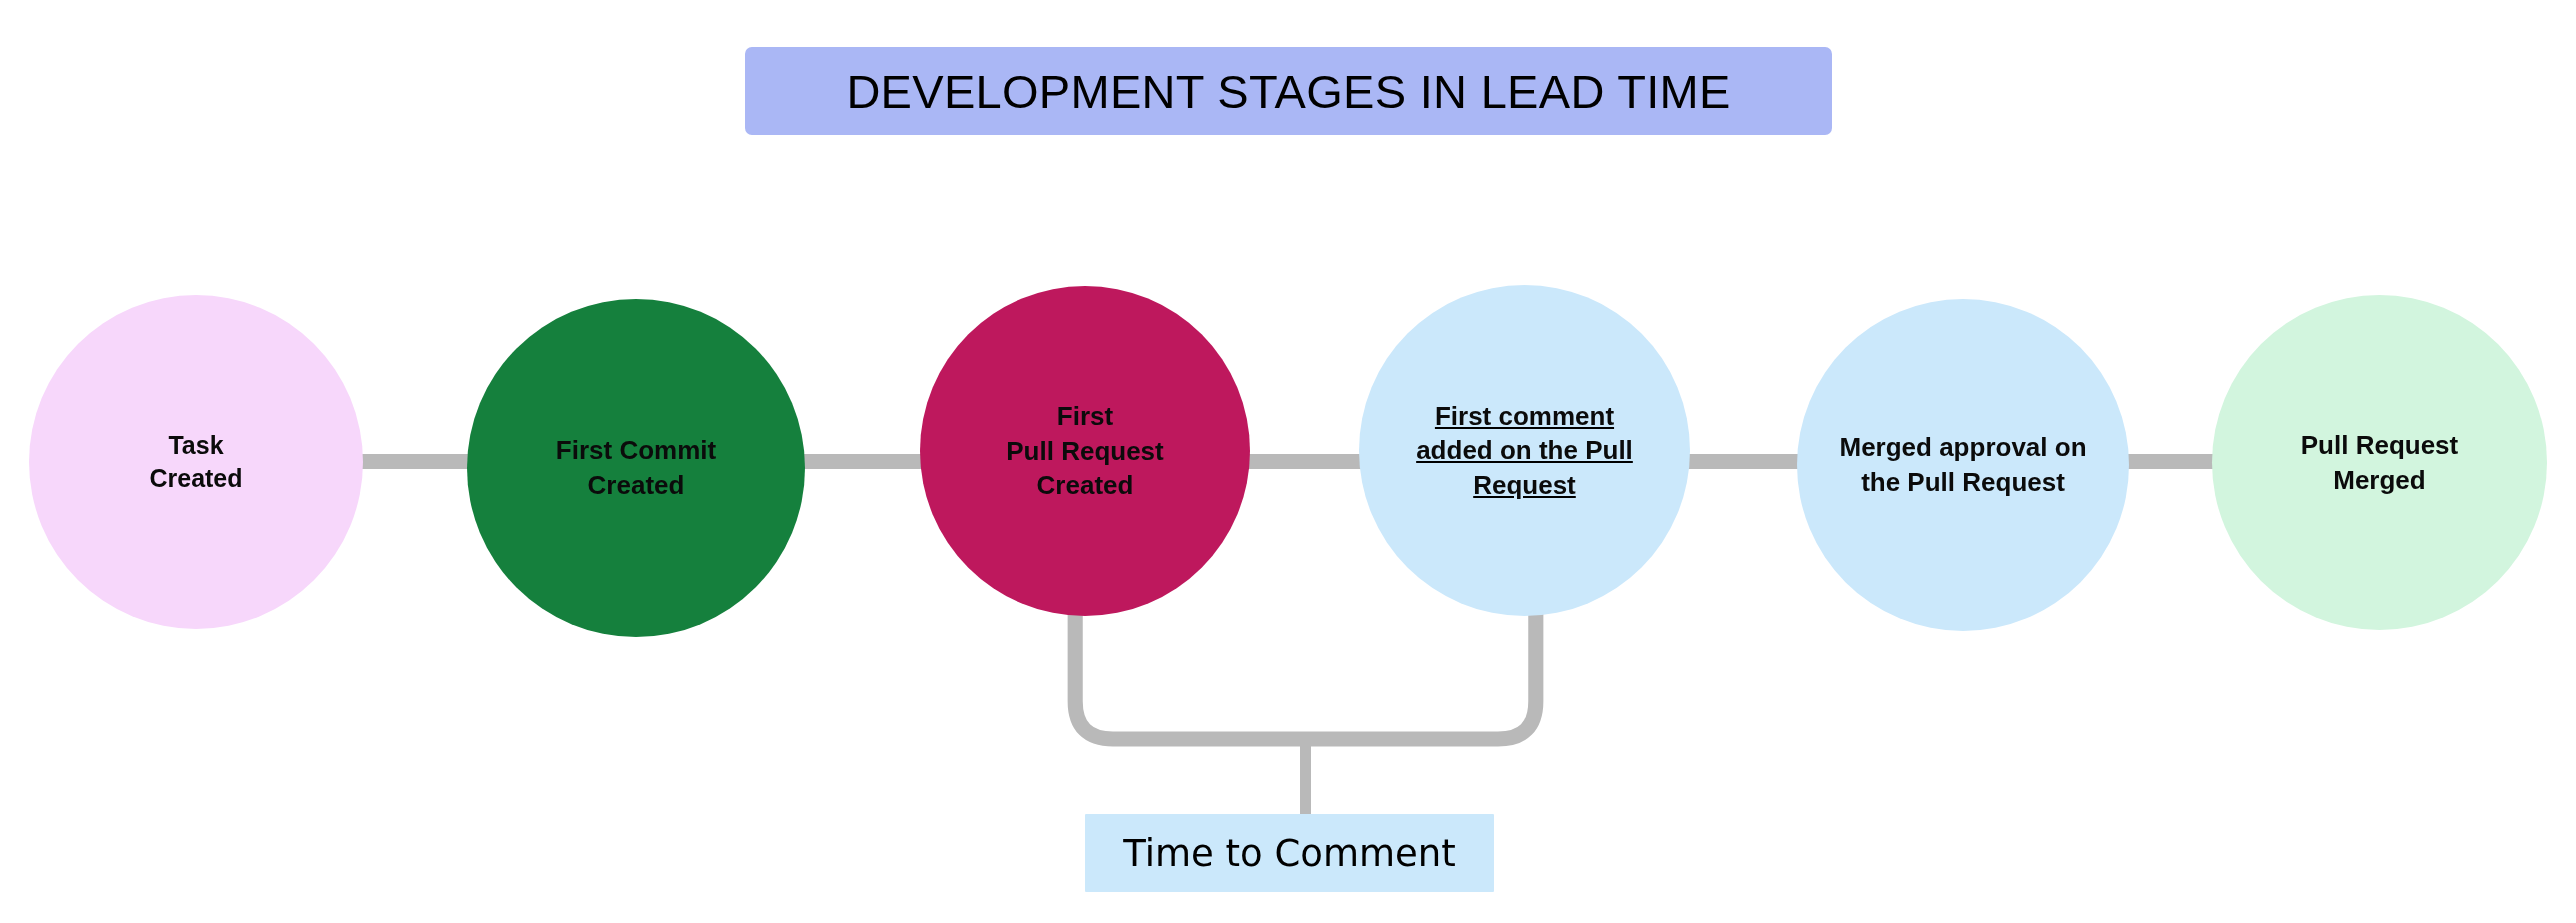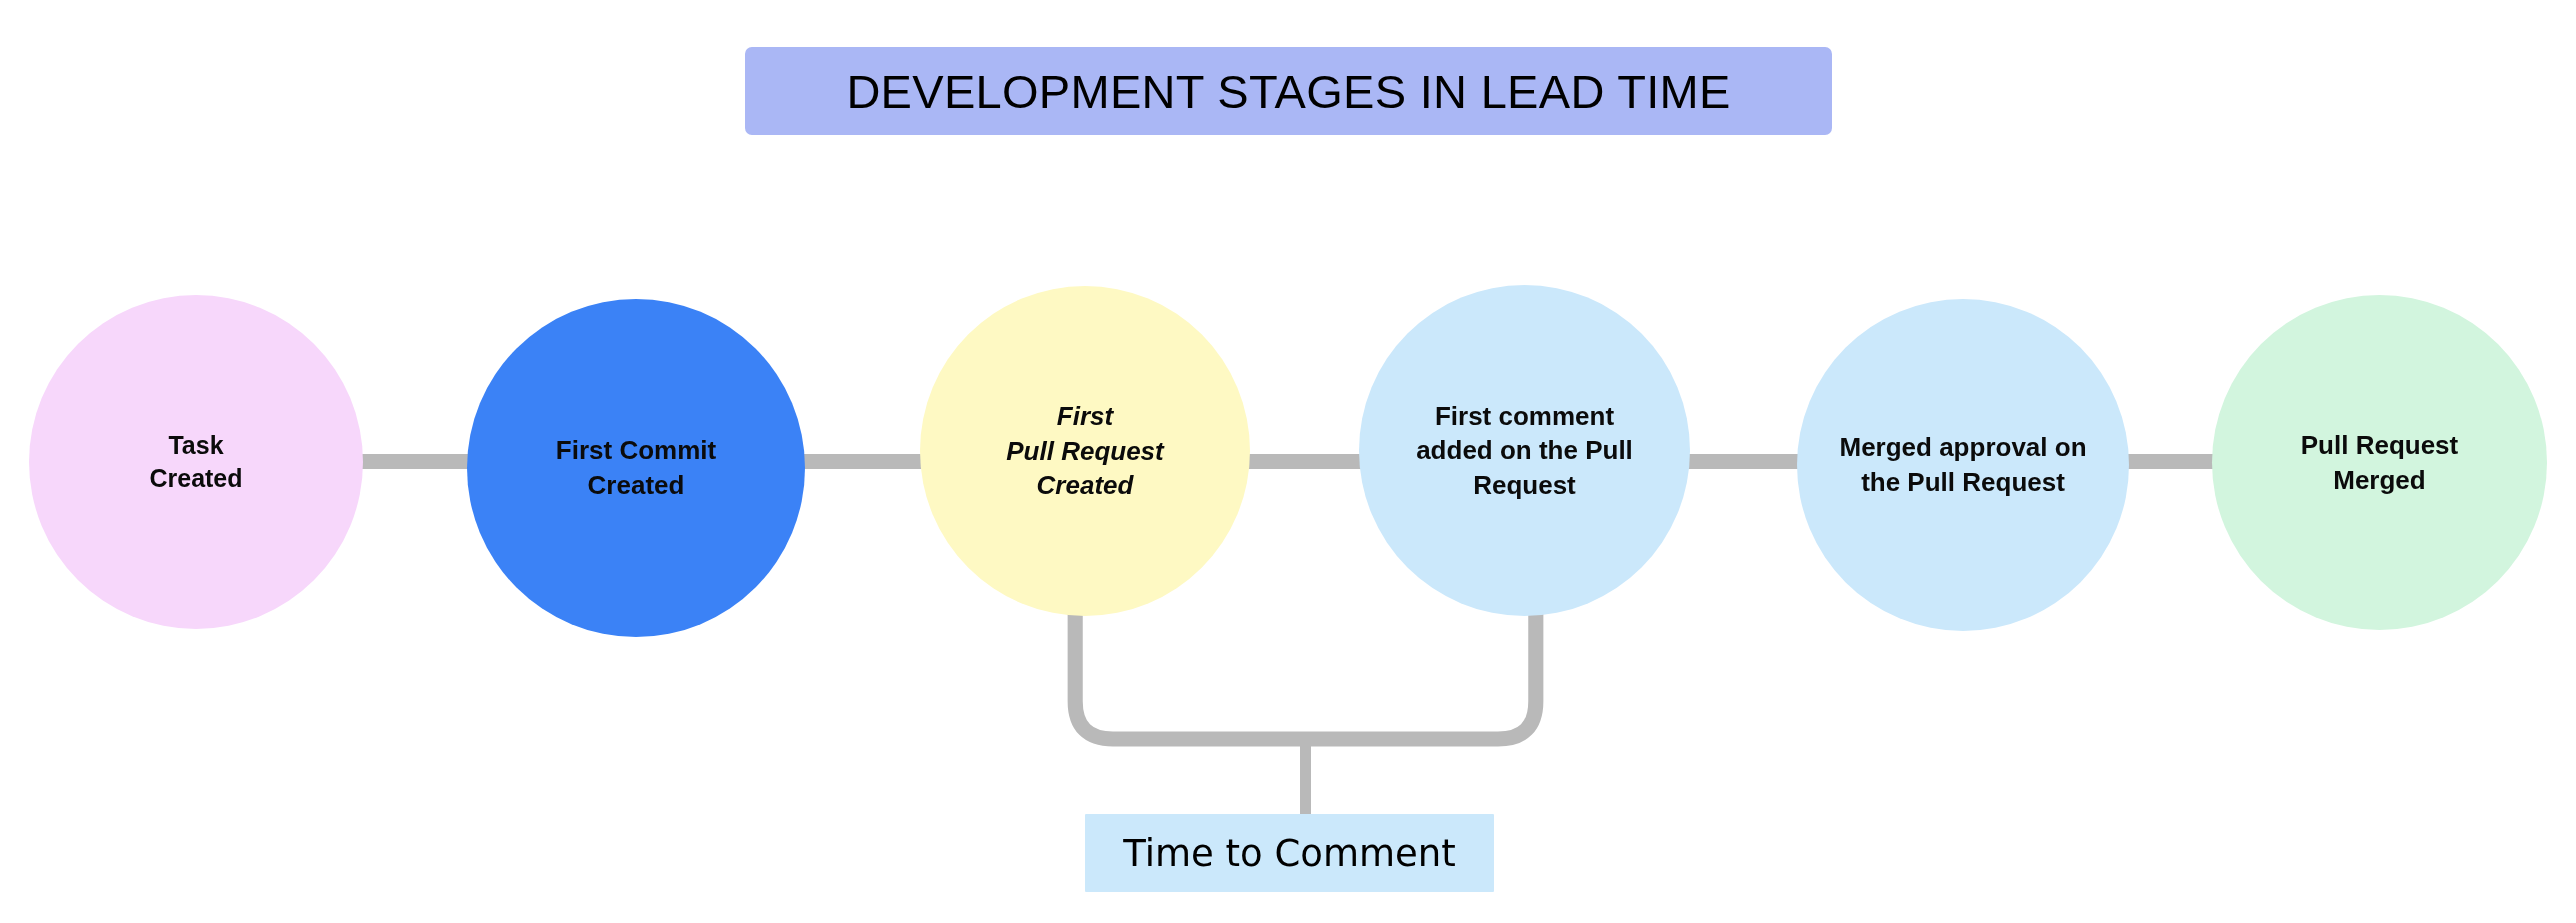--- a/index.html
+++ b/index.html
@@ -57,23 +57,23 @@
   .stage .stage-label {
     font-family: "Liberation Sans", sans-serif;
     font-weight: bold;
     color: #0b0b0b;
     line-height: 1.33;
     white-space: pre-line;
     padding: 0 12.4px;
   }
 
   .stage-1 { left: 29px;   top: 295px; width: 334px; height: 334px; background: #f7d7fb; }
-  .stage-2 { left: 467px;  top: 299px; width: 338px; height: 338px; background: #3b82f6; }
-  .stage-3 { left: 920px; top: 286px; width: 330px; height: 330px; background: #fef9c3; font-style: italic; }
-  .stage-4 { left: 1359px; top: 285px; width: 331px; height: 331px; background: #cbe8fb; }
+  .stage-2 { left: 467px;  top: 299px; width: 338px; height: 338px; background: #15803d; }
+  .stage-3 { left: 920px; top: 286px; width: 330px; height: 330px; background: #be185d; }
+  .stage-4 { left: 1359px; top: 285px; width: 331px; height: 331px; background: #cbe8fb; text-decoration: underline; }
   .stage-5 { left: 1797px; top: 299px; width: 332px; height: 332px; background: #cbe8fb; }
   .stage-6 { left: 2212px; top: 295px; width: 335px; height: 335px; background: #d2f5de; }
 
   .stage-1 .stage-label { font-size: 25px; }
   .stage-2 .stage-label { font-size: 26px; }
   .stage-3 .stage-label { font-size: 26px; }
   .stage-4 .stage-label { font-size: 26px; }
   .stage-5 .stage-label { font-size: 26px; }
   .stage-6 .stage-label { font-size: 26px; }
 

